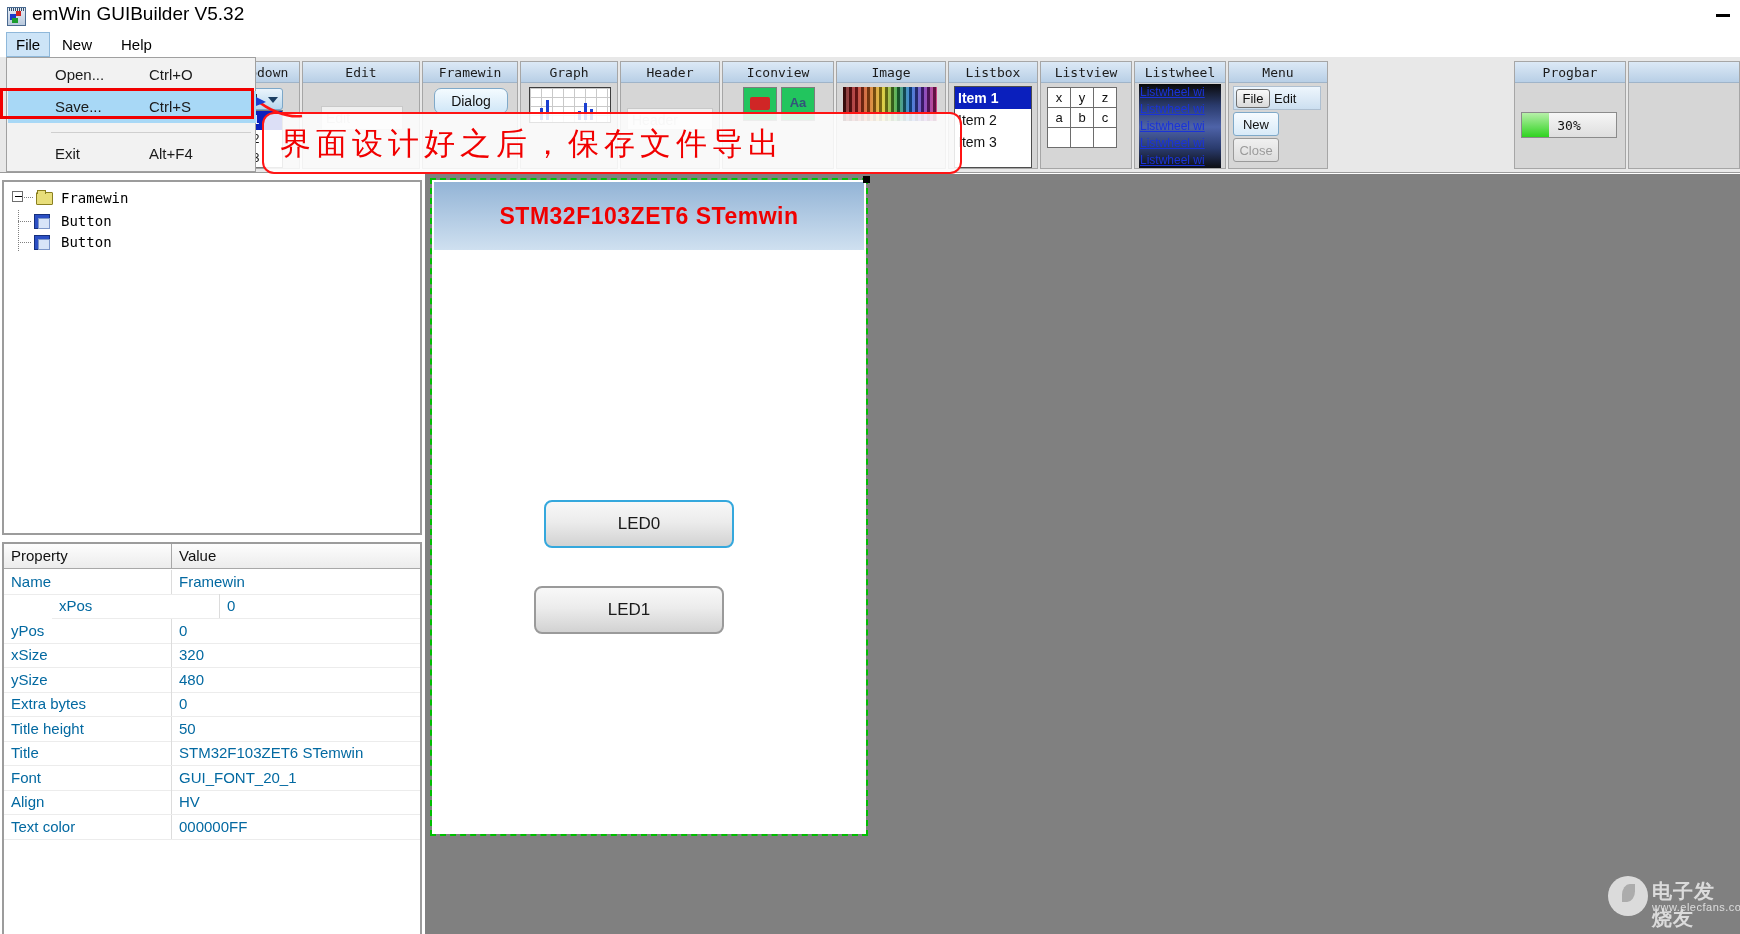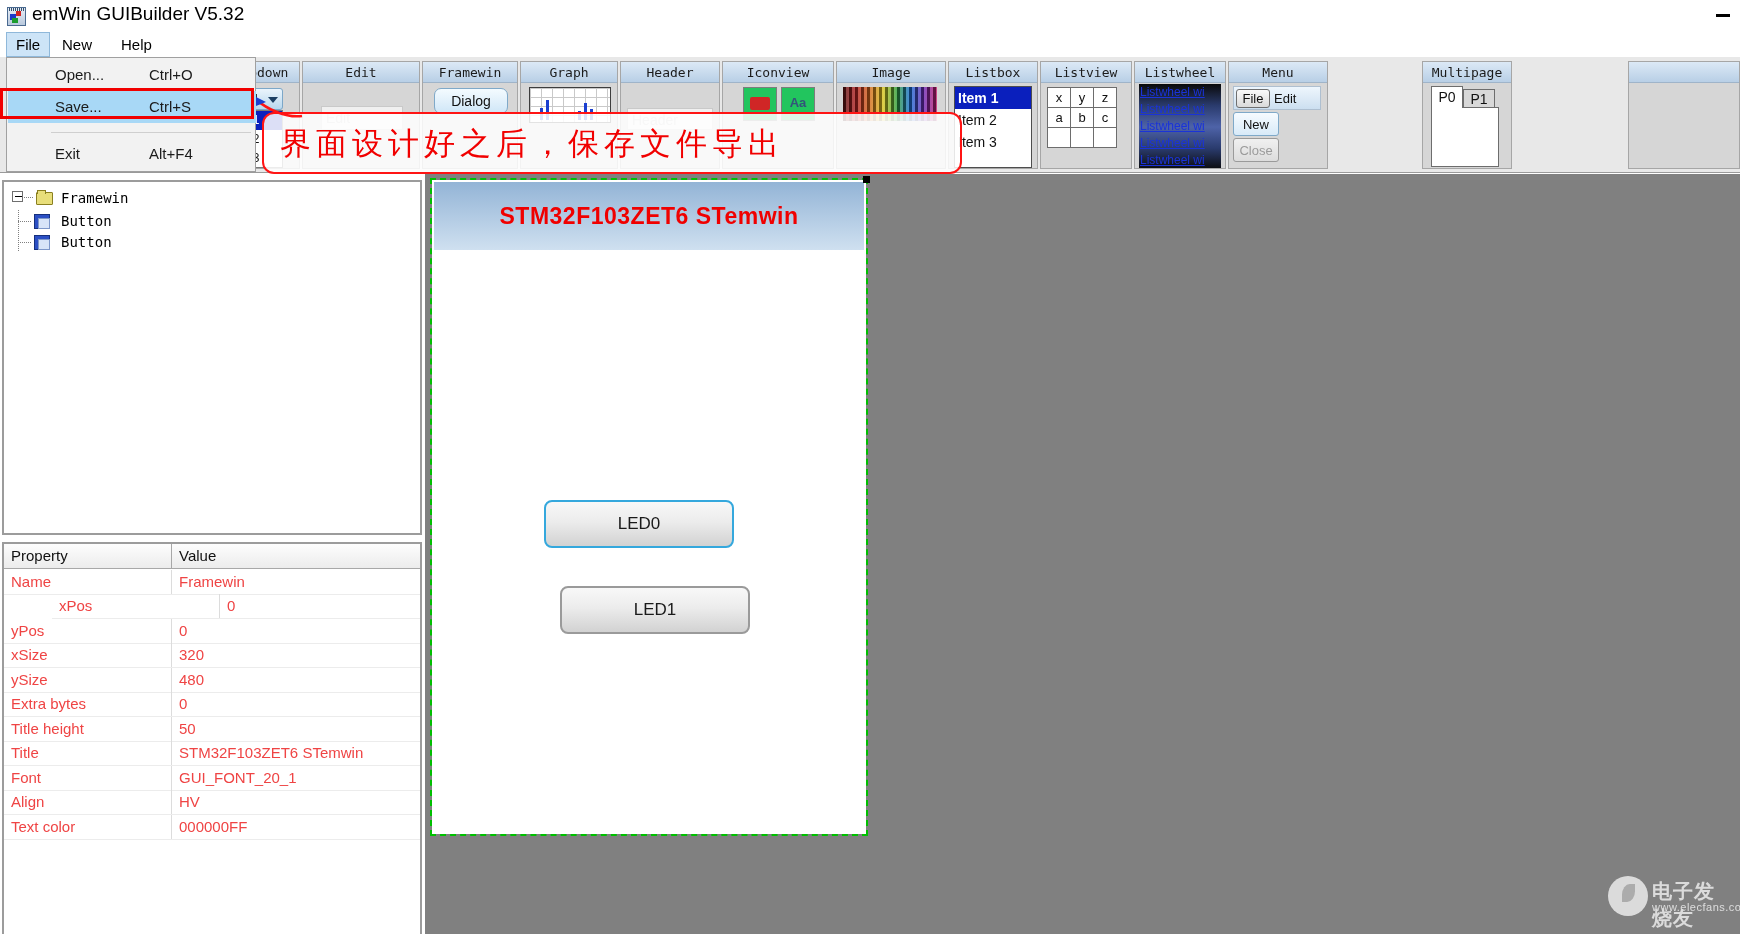--- a/index.html
+++ b/index.html
@@ -278,21 +278,21 @@
     position:absolute; top:0; height:25px; line-height:24px;
     background: linear-gradient(#fdfdfd,#ececec);
     border-right:1px solid #a8a8a8; border-bottom:1px solid #a8a8a8;
     font-size:15px; color:#111; padding-left:7px;
   }
   .pg-head .c1 { left:0; width:168px; }
   .pg-head .c2 { left:168px; width:252px; }
   .pg-row { position:absolute; left:0; width:100%; height:24.4px; }
   .pg-row .k, .pg-row .v {
     position:absolute; top:0; height:24.4px; line-height:24px;
-    font-size:15px; color:#ef4444; white-space:nowrap; overflow:hidden;
+    font-size:15px; color:#0369a1; white-space:nowrap; overflow:hidden;
   }
   .pg-row .k { left:0; width:168px; padding-left:7px; border-right:1px solid #dcdcdc; }
   .pg-row .v { left:168px; width:252px; padding-left:7px; }
   .pg-row .sepline { position:absolute; left:0; top:24px; width:100%; height:1px; background:#ececec; }
 
   
   .canvas-wrap {
     position:absolute; left:425px; top:174px; width:1315px; height:760px;
     background:#808080;
   }
@@ -318,21 +318,21 @@
     position:absolute; left:2px; top:70px; right:2px; bottom:2px; background:#ffffff;
   }
   .led-btn {
     position:absolute; width:190px; height:48px;
     background: linear-gradient(#f8f8f8 0%, #ececec 45%, #d2d2d2 100%);
     border-radius: 8px;
     display:flex; align-items:center; justify-content:center;
     font-size:17px; color:#1a1a1a;
   }
   #led0 { left:110px; top:250px; border:2px solid #35a8dd; }
-  #led1 { left:126px; top:336px; border:2px solid #9a9a9a; }
+  #led1 { left:100px; top:336px; border:2px solid #9a9a9a; }
 
   
   .resize-h {
     position:absolute; width:7px; height:7px; background:#000;
   }
 
   
   .callout {
     position:absolute; left:262px; top:112px; width:700px; height:62px;
     background: rgba(255,255,255,0.86);
@@ -517,31 +517,30 @@
         <div class="mrow">
           <div class="mfile">File</div>
           <div class="medit">Edit</div>
         </div>
         <div class="mnew">New</div>
         <div class="mclose">Close</div>
       </div>
     </div>
 
 
-    <div class="wpanel" id="w-multipage" style="left:1422px; width:90px;">
-      <div class="cap">Multipage</div>
-      <div class="wbody">
-        <div class="mp">
-          <div class="tabp0">P0</div>
-          <div class="tabp1">P1</div>
-          <div class="page"></div>
-        </div>
-      </div>
-    </div>
-
+
+    <div class="wpanel" id="w-progbar" style="left:1514px; width:112px;">
+      <div class="cap">Progbar</div>
+      <div class="wbody">
+        <div class="pb">
+          <div class="fill"></div>
+          <div class="pct">30%</div>
+        </div>
+      </div>
+    </div>
 
     <div class="wpanel" style="left:1628px; width:112px;">
       <div class="cap"></div>
       <div class="wbody"></div>
     </div>
   </div>
 
   <div class="treepanel">
 
     <div style="position:absolute; left:8px; top:7px; height:20px; width:400px;">

